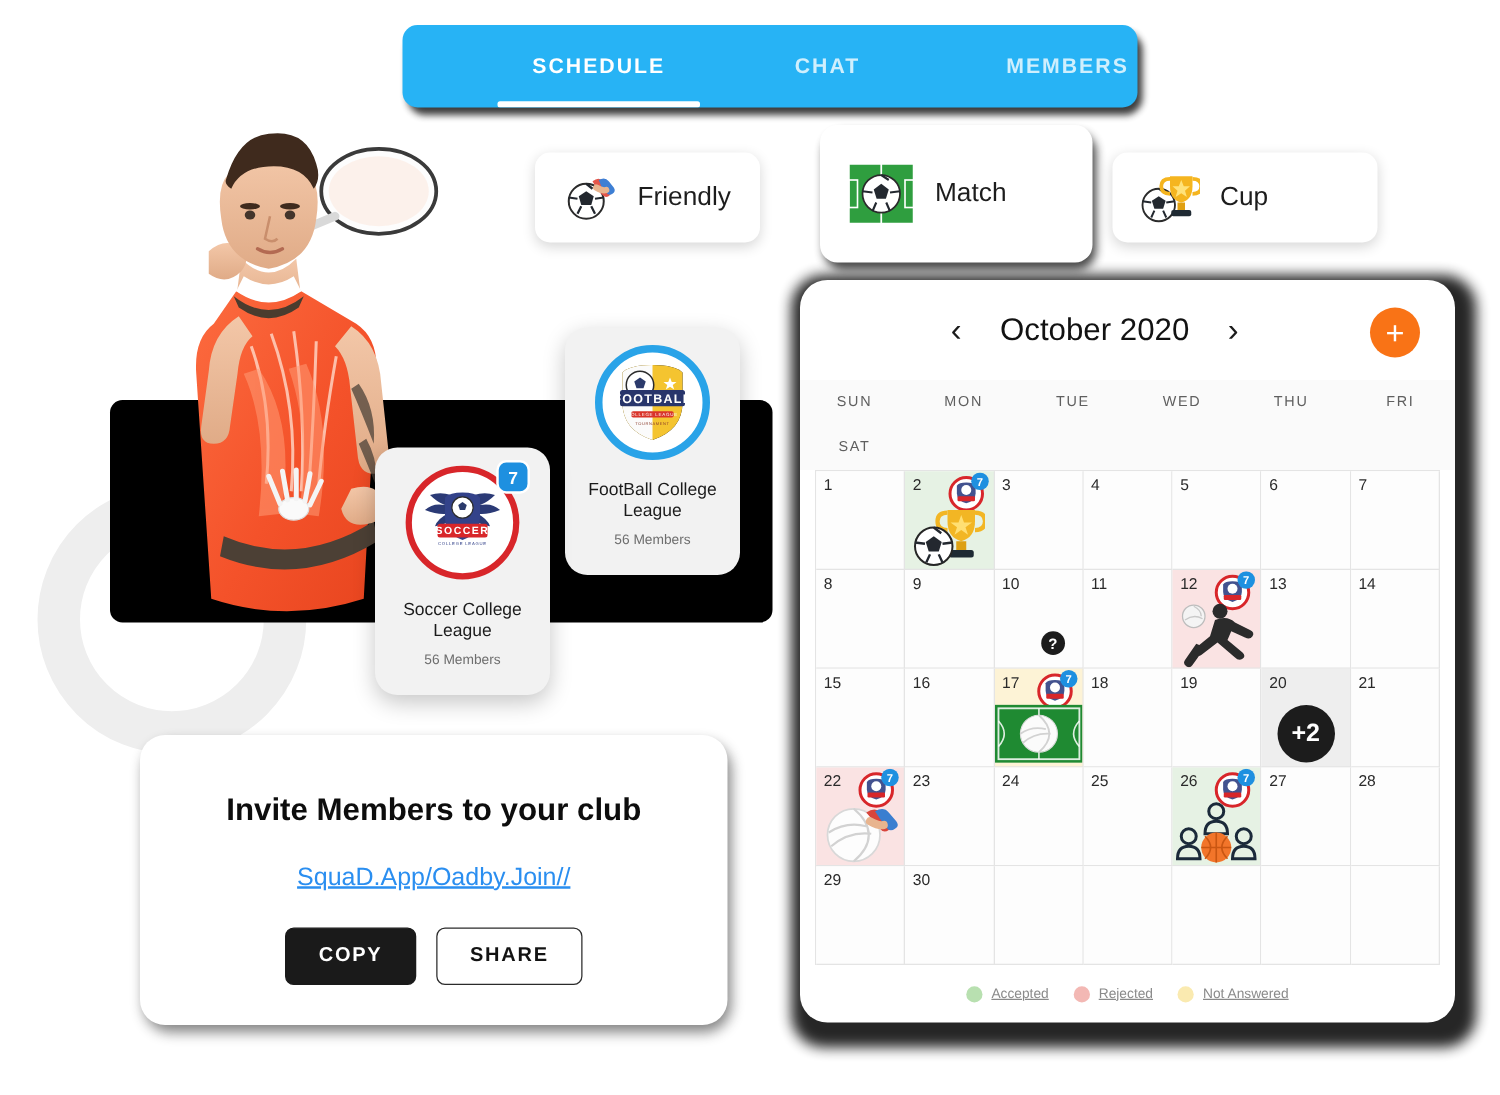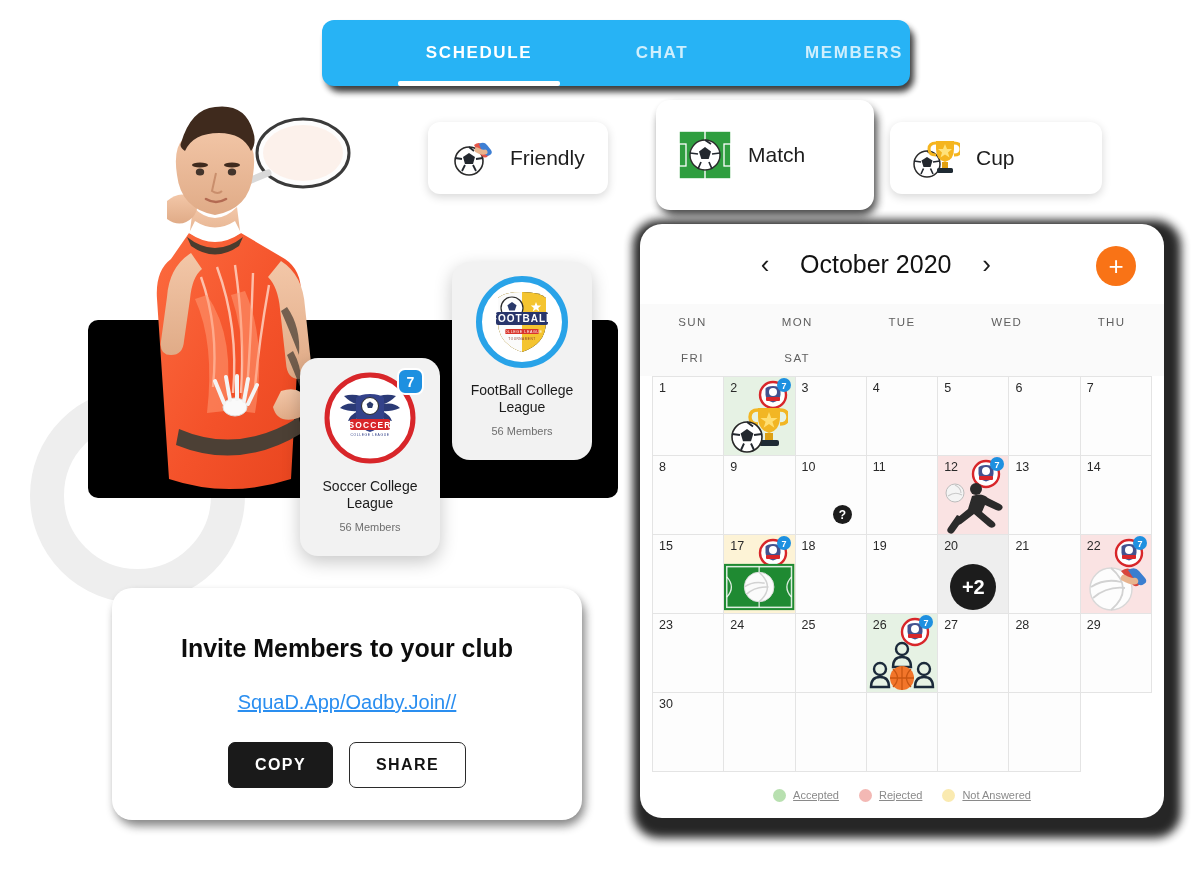--- a/index.html
+++ b/index.html
@@ -148,21 +148,21 @@
     font-size:26px;color:#1b1b1b;cursor:pointer;line-height:1;
     width:18px;text-align:center;
   }
   .cal-title{font-size:25px;color:#121212;white-space:nowrap;}
   .cal-add{
     position:absolute;right:28px;top:22px;width:40px;height:40px;border-radius:50%;
     background:#f97316;color:#fff;display:flex;align-items:center;justify-content:center;
     font-size:26px;line-height:1;cursor:pointer;
   }
   .cal-dows{
-    display:grid;grid-template-columns:repeat(5,1fr);flex:0 0 auto;
+    display:grid;grid-template-columns:repeat(6,1fr);flex:0 0 auto;
     background:#fafafa;
   }
   .dow{
     text-align:center;font-size:11.5px;color:#5f5f5f;letter-spacing:1.4px;
     padding:12px 0 12px;
   }
   .cal-grid{
     flex:1 1 auto;display:grid;
     grid-template-columns:repeat(7,1fr);
     grid-template-rows:repeat(5,1fr);
@@ -502,20 +502,23 @@
           </div>
           <div class="cell">
             <span class="num">13</span>
           </div>
           <div class="cell">
             <span class="num">14</span>
           </div>
           <div class="cell">
             <span class="num">15</span>
           </div>
+          <div class="cell">
+            <span class="num">16</span>
+          </div>
           <div class="cell pending">
             <span class="num">17</span>
             <div class="badge7"><svg width="34" height="32" viewBox="0 0 34 32" xmlns="http://www.w3.org/2000/svg">
       <circle cx="15" cy="17" r="13" fill="#fff" stroke="#d8262a" stroke-width="2.4"></circle>
       <path d="M15 8 q6 0 7.5 2.5 v6 q0 6 -7.5 8 q-7.5 -2 -7.5 -8 v-6 q1.5 -2.5 7.5 -2.5 z" fill="#43528f"></path>
       <circle cx="15" cy="14" r="4" fill="#fff"></circle>
       <rect x="8" y="19" width="14" height="4" rx="1" fill="#d8262a"></rect>
       <circle cx="26" cy="7" r="7" fill="#1e90e0"></circle>
       <text x="26" y="10.5" font-family="Liberation Sans, sans-serif" font-size="9" font-weight="bold" fill="#fff" text-anchor="middle">7</text>
     </svg></div>

